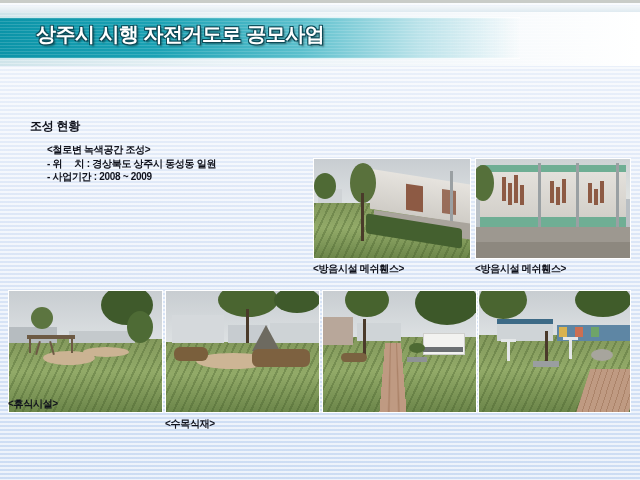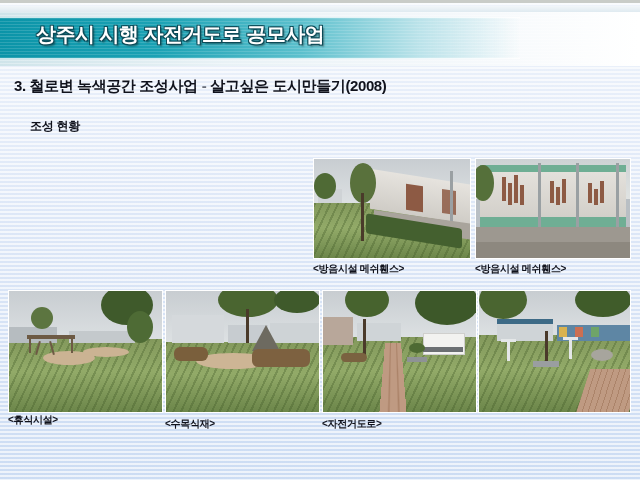--- a/index.html
+++ b/index.html
@@ -125,25 +125,25 @@
 <body>
 
 <div id="slide">
 
   <div id="headerband">
     <div class="glow"></div>
     <div id="tealbox"></div>
   </div>
   <div id="headtitle">상주시 시행 자전거도로 공모사업</div>
 
-  <div id="sectionline">
-    <span>3. 철로변 녹색공간 조성사업</span><span class="dash">-</span><span>살고싶은 도시만들기(2008)</span>
-  </div>
 
   <div id="subhead">조성 현황</div>
+  <div id="detailblock">&lt;철로변 녹색공간 조성&gt;
+- 위     치 : 경상북도 상주시 동성동 일원
+- 사업기간 : 2008 ~ 2009</div>
 
   <div class="photo" style="left:313px;top:155px;width:158px;height:101px;">
     <div class="sky" style="height:46%;"></div>
     <div class="grass tex" style="height:56%;"></div>
     <div class="wall" style="left:56px;top:18px;width:104px;height:40px;transform:skewY(9deg);"></div>
     <div class="panelbrown" style="left:92px;top:26px;width:17px;height:26px;transform:skewY(9deg);"></div>
     <div class="panelbrown" style="left:128px;top:31px;width:14px;height:24px;transform:skewY(9deg);opacity:.85;"></div>
     <div class="post" style="left:136px;top:12px;width:3px;height:56px;"></div>
     <div class="post" style="left:156px;top:14px;width:3px;height:52px;"></div>
     <div class="conc" style="left:60px;top:58px;width:98px;height:16px;transform:skewY(8deg);"></div>
@@ -188,21 +188,21 @@
     <div class="tree" style="left:118px;top:20px;width:26px;height:32px;background:#4e6b35;"></div>
     <div class="tree" style="left:22px;top:16px;width:22px;height:22px;background:#5c7540;"></div>
     <div class="path" style="left:34px;top:60px;width:52px;height:14px;border-radius:50%;background:#cbb393;"></div>
     <div class="path" style="left:74px;top:56px;width:46px;height:10px;border-radius:50%;background:#cbb393;"></div>
     <div style="position:absolute;left:18px;top:44px;width:48px;height:4px;background:#6d5a44;"></div>
     <div style="position:absolute;left:20px;top:46px;width:2px;height:16px;background:#6d5a44;"></div>
     <div style="position:absolute;left:62px;top:46px;width:2px;height:16px;background:#6d5a44;"></div>
     <div style="position:absolute;left:28px;top:50px;width:2px;height:14px;background:#6d5a44;transform:rotate(16deg);"></div>
     <div style="position:absolute;left:42px;top:50px;width:2px;height:14px;background:#6d5a44;transform:rotate(-16deg);"></div>
   </div>
-  <div class="cap" style="left:8px;top:410px;width:155px;">&lt;휴식시설&gt;</div>
+  <div class="cap" style="left:8px;top:394px;width:155px;">&lt;휴식시설&gt;</div>
 
   <div class="photo" style="left:165px;top:287px;width:155px;height:123px;">
     <div class="sky" style="height:42%;"></div>
     <div class="grass tex" style="height:58%;"></div>
     <div class="bldg" style="left:6px;top:24px;width:52px;height:28px;background:#d5d9dc;"></div>
     <div class="bldg" style="left:62px;top:34px;width:40px;height:18px;background:#c7ccd0;"></div>
     <div class="bldg" style="left:104px;top:32px;width:50px;height:20px;background:#ced3d6;"></div>
     <div class="tree" style="left:52px;top:-8px;width:60px;height:34px;background:#4a6530;"></div>
     <div class="trunk" style="left:80px;top:18px;width:3px;height:34px;"></div>
     <div class="tree" style="left:108px;top:-4px;width:46px;height:26px;background:#3f5a2b;"></div>
@@ -221,21 +221,20 @@
     <div class="tree" style="left:22px;top:-8px;width:44px;height:34px;background:#47632e;"></div>
     <div class="tree" style="left:92px;top:-10px;width:64px;height:44px;background:#3d5829;"></div>
     <div class="trunk" style="left:40px;top:28px;width:3px;height:40px;"></div>
     <div class="brick" style="left:62px;top:52px;width:16px;height:70px;transform:perspective(90px) rotateX(42deg);transform-origin:top center;"></div>
     <div class="truck" style="left:100px;top:42px;width:40px;height:20px;"></div>
     <div style="position:absolute;left:100px;top:56px;width:40px;height:5px;background:#6b6f72;"></div>
     <div class="bench" style="left:84px;top:66px;width:20px;height:5px;background:#8e9295;"></div>
     <div class="hedge" style="left:86px;top:52px;width:16px;height:10px;background:#4e6a33;border-radius:50%;"></div>
     <div class="hedge" style="left:18px;top:62px;width:26px;height:9px;background:#7a6240;border-radius:6px;"></div>
   </div>
-  <div class="cap" style="left:322px;top:414px;width:155px;">&lt;자전거도로&gt;</div>
 
   <div class="photo" style="left:478px;top:287px;width:153px;height:123px;">
     <div class="sky" style="height:38%;"></div>
     <div class="grass tex" style="height:64%;"></div>
     <div class="bldg" style="left:18px;top:30px;width:56px;height:20px;background:#cfd4d7;"></div>
     <div style="position:absolute;left:18px;top:28px;width:56px;height:5px;background:#3d6a86;"></div>
     <div class="bldg" style="left:78px;top:34px;width:74px;height:16px;background:#5e86a4;"></div>
     <div style="position:absolute;left:80px;top:36px;width:8px;height:10px;background:#d9b24f;"></div>
     <div style="position:absolute;left:96px;top:36px;width:8px;height:10px;background:#cc6f52;"></div>
     <div style="position:absolute;left:112px;top:36px;width:8px;height:10px;background:#6fa468;"></div>

